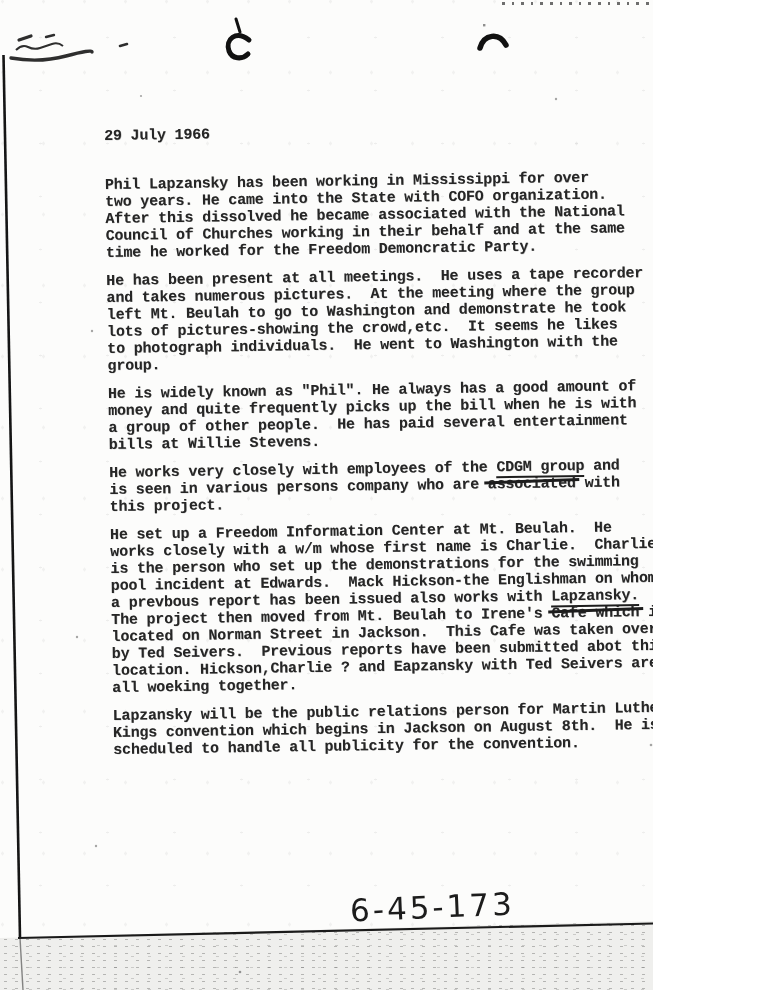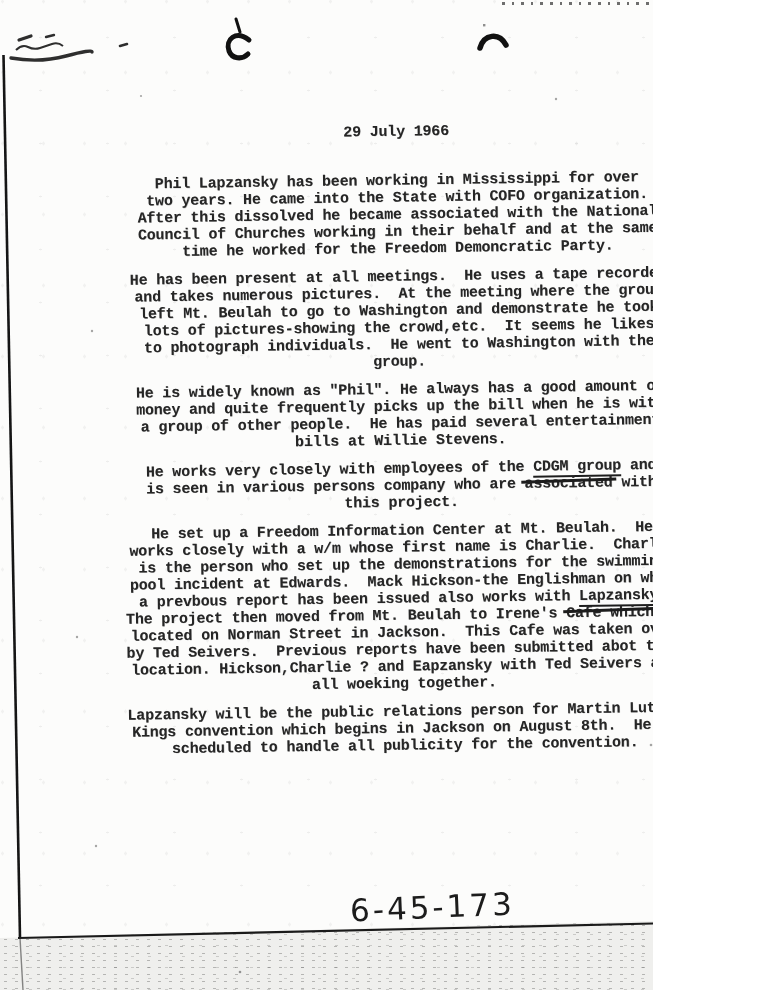--- a/index.html
+++ b/index.html
@@ -12,21 +12,20 @@
   .page {
     position: relative;
     width: 653px; height: 990px;
     background-color: #fcfcfb;
     background-image:
       radial-gradient(rgba(0,0,0,0.06) 1px, transparent 1.4px),
       radial-gradient(rgba(0,0,0,0.045) 1px, transparent 1.3px);
     background-size: 67px 53px, 41px 71px;
     background-position: 7px 11px, 23px 37px;
     overflow: hidden;
-    text-align: center;
   }
   
   .offpage {
     position: absolute; left: 0; right: 0; top: 915px; bottom: 0;
     clip-path: polygon(0 23px, 100% 6px, 100% 100%, 0 100%);
     background-color: #efefed;
     background-image:
       radial-gradient(rgba(70,70,70,0.35) 1px, transparent 1.4px),
       radial-gradient(rgba(70,70,70,0.22) 1px, transparent 1.3px);
     background-size: 11px 7px, 17px 11px;

